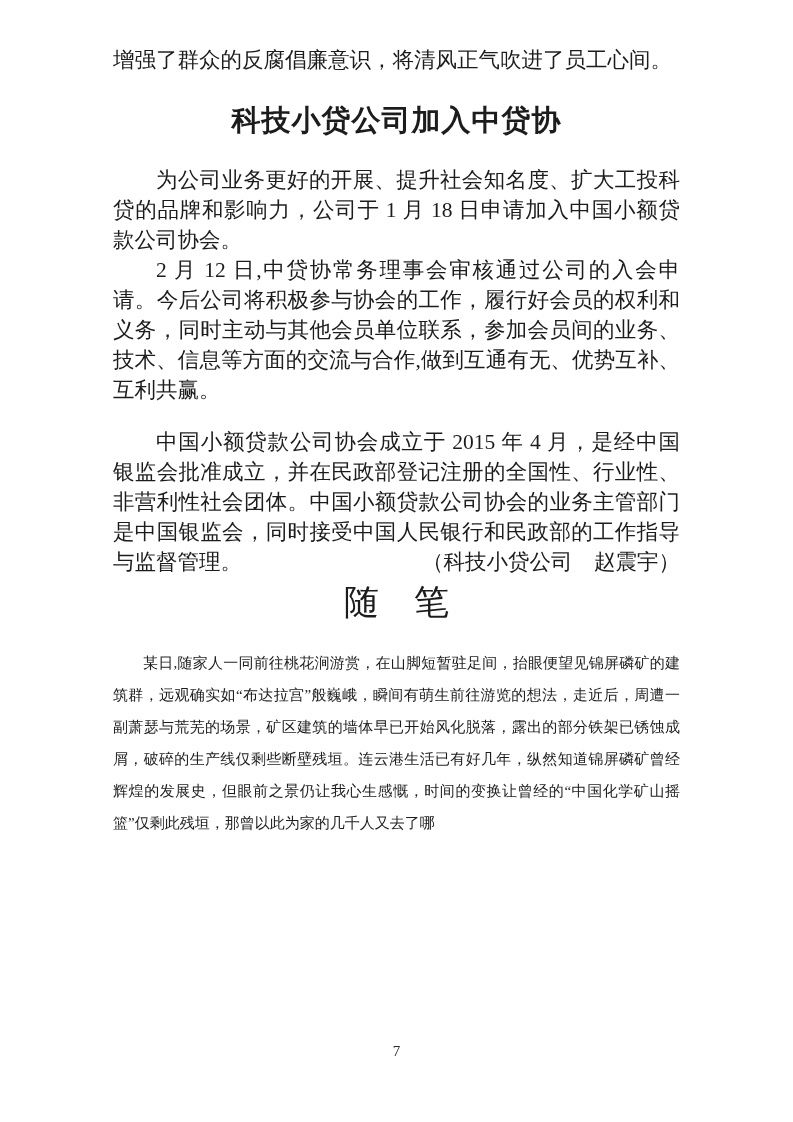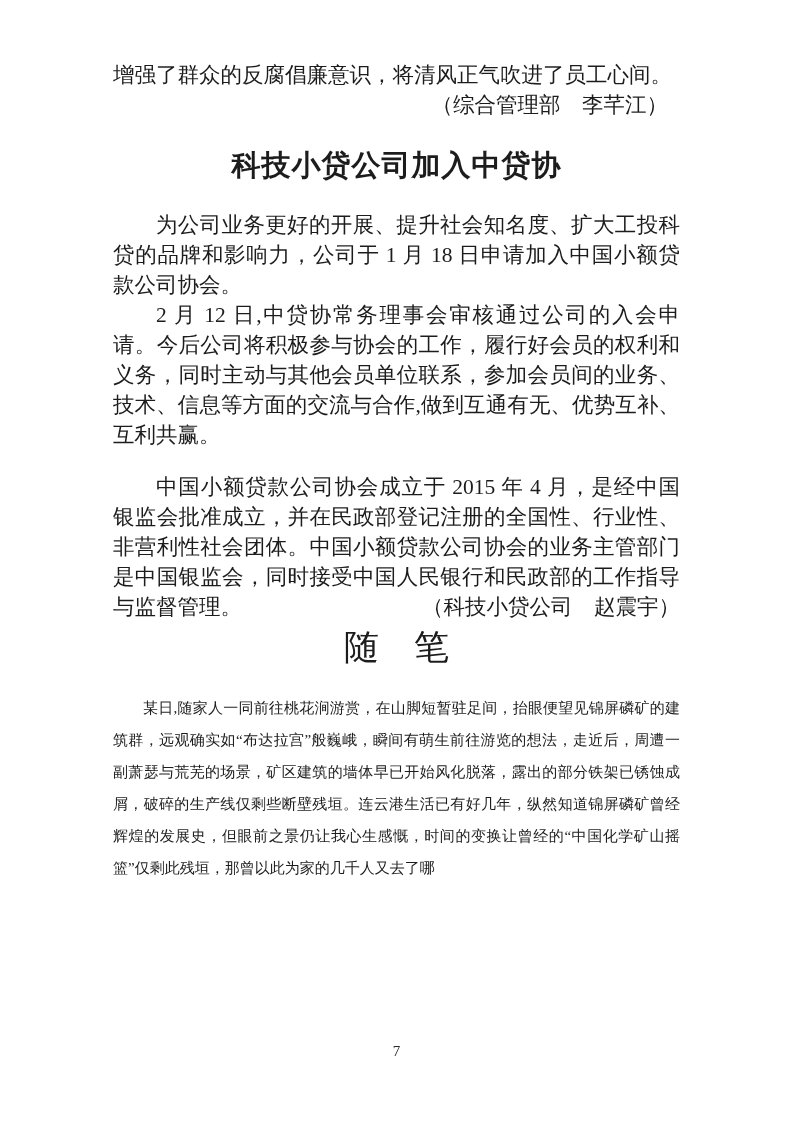--- a/index.html
+++ b/index.html
@@ -3,21 +3,21 @@
 <meta charset="utf-8">
 <style>
   html, body { margin: 0; padding: 0; background: #e8e8e8; }
   .page {
     position: relative;
     width: 793px;
     height: 1122px;
     margin: 0 auto;
     background: #ffffff;
     box-sizing: border-box;
-    padding: 60px 113px 0 113px;
+    padding: 45px 113px 0 113px;
     color: #1c1c1c;
     font-family: "Liberation Serif", "DejaVu Serif", serif;
     overflow: hidden;
   }
   .cont-line {
     margin: 0;
     font-size: 21.5px;
     line-height: 30px;
     text-align: justify;
     text-justify: inter-ideograph;
@@ -82,21 +82,20 @@
     color: #2a2a2a;
   }
 </style>
 </head>
 <body>
 
 <div class="page">
 
   <p class="cont-line">增强了群众的反腐倡廉意识，将清风正气吹进了员工心间。</p>
 
-  <p class="sig-line">（综合管理部　李芊江）</p>
 
   <h1 class="article-title">科技小贷公司加入中贷协</h1>
 
   <p class="body-para first">为公司业务更好的开展、提升社会知名度、扩大工投科贷的品牌和影响力，公司于 1 月 18 日申请加入中国小额贷款公司协会。</p>
 
   <p class="body-para">2 月 12 日,中贷协常务理事会审核通过公司的入会申请。今后公司将积极参与协会的工作，履行好会员的权利和义务，同时主动与其他会员单位联系，参加会员间的业务、技术、信息等方面的交流与合作,做到互通有无、优势互补、互利共赢。</p>
 
   <p class="body-para third"><span>中国小额贷款公司协会成立于 2015 年 4 月，是经中国银监会批准成立，并在民政部登记注册的全国性、行业性、非营利性社会团体。中国小额贷款公司协会的业务主管部门是中国银监会，同时接受中国人民银行和民政部的工作指导与监督管理。</span><span class="sig-inline">（科技小贷公司　赵震宇）</span></p>
 
 

